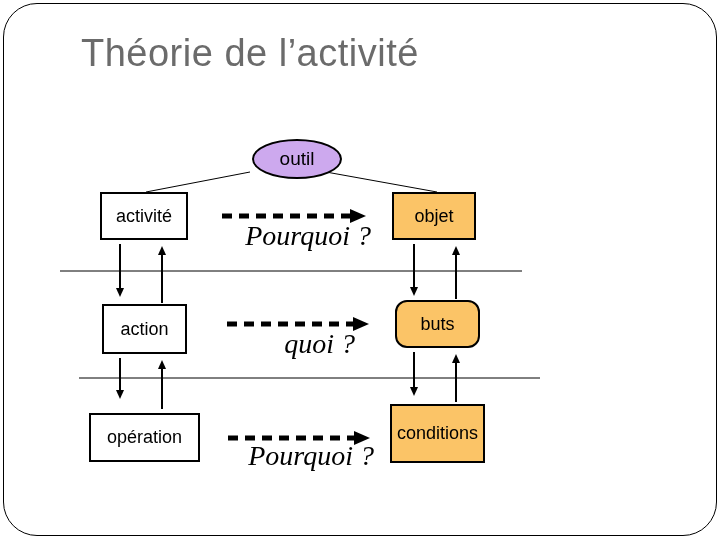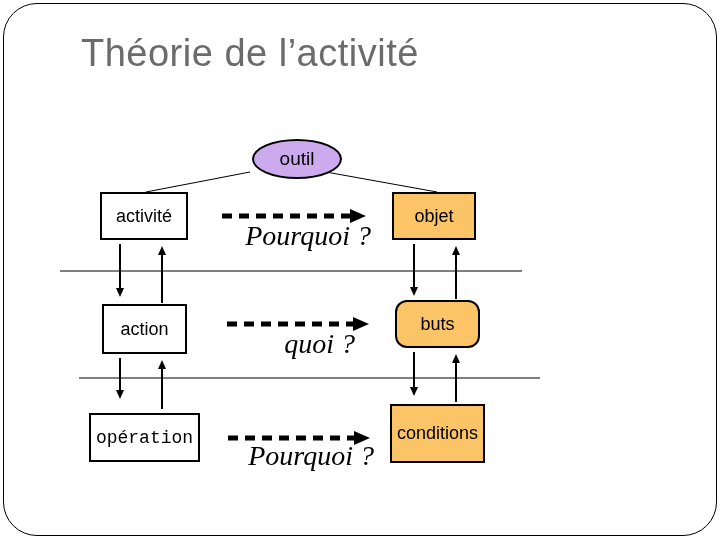--- a/index.html
+++ b/index.html
@@ -64,21 +64,21 @@
     align-items: center;
     justify-content: center;
     font-size: 19px;
     color: #000000;
     box-sizing: border-box;
   }
   #box-activite   { left: 100px; top: 192px; width: 88px;  height: 48px; }
   #box-objet      { left: 392px; top: 192px; width: 84px;  height: 48px; }
   #box-action     { left: 102px; top: 304px; width: 85px;  height: 50px; }
   #box-buts       { left: 395px; top: 300px; width: 85px;  height: 48px; border-radius: 12px; }
-  #box-operation  { left: 89px;  top: 413px; width: 111px; height: 49px; font-family: Liberation Mono, monospace; }
+  #box-operation  { left: 89px;  top: 413px; width: 111px; height: 49px; }
   #box-conditions { left: 390px; top: 404px; width: 95px;  height: 59px; }
   .question {
     position: absolute;
     font-family: "Liberation Serif", serif;
     font-style: italic;
     font-size: 28px;
     color: #000000;
     text-align: right;
     white-space: nowrap;
   }

